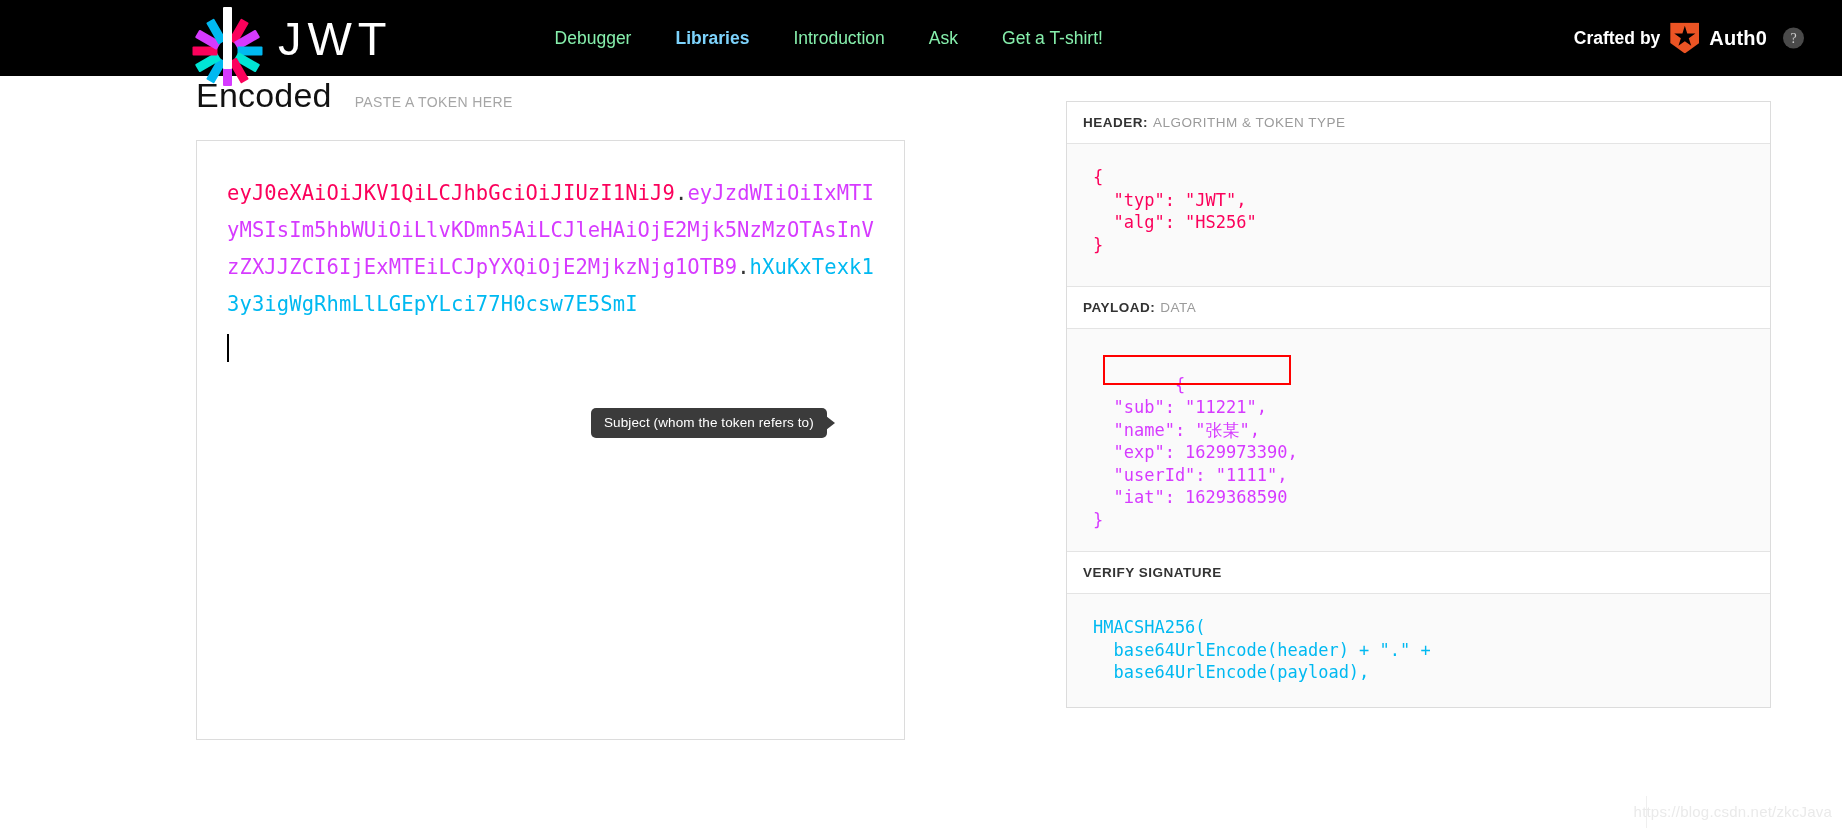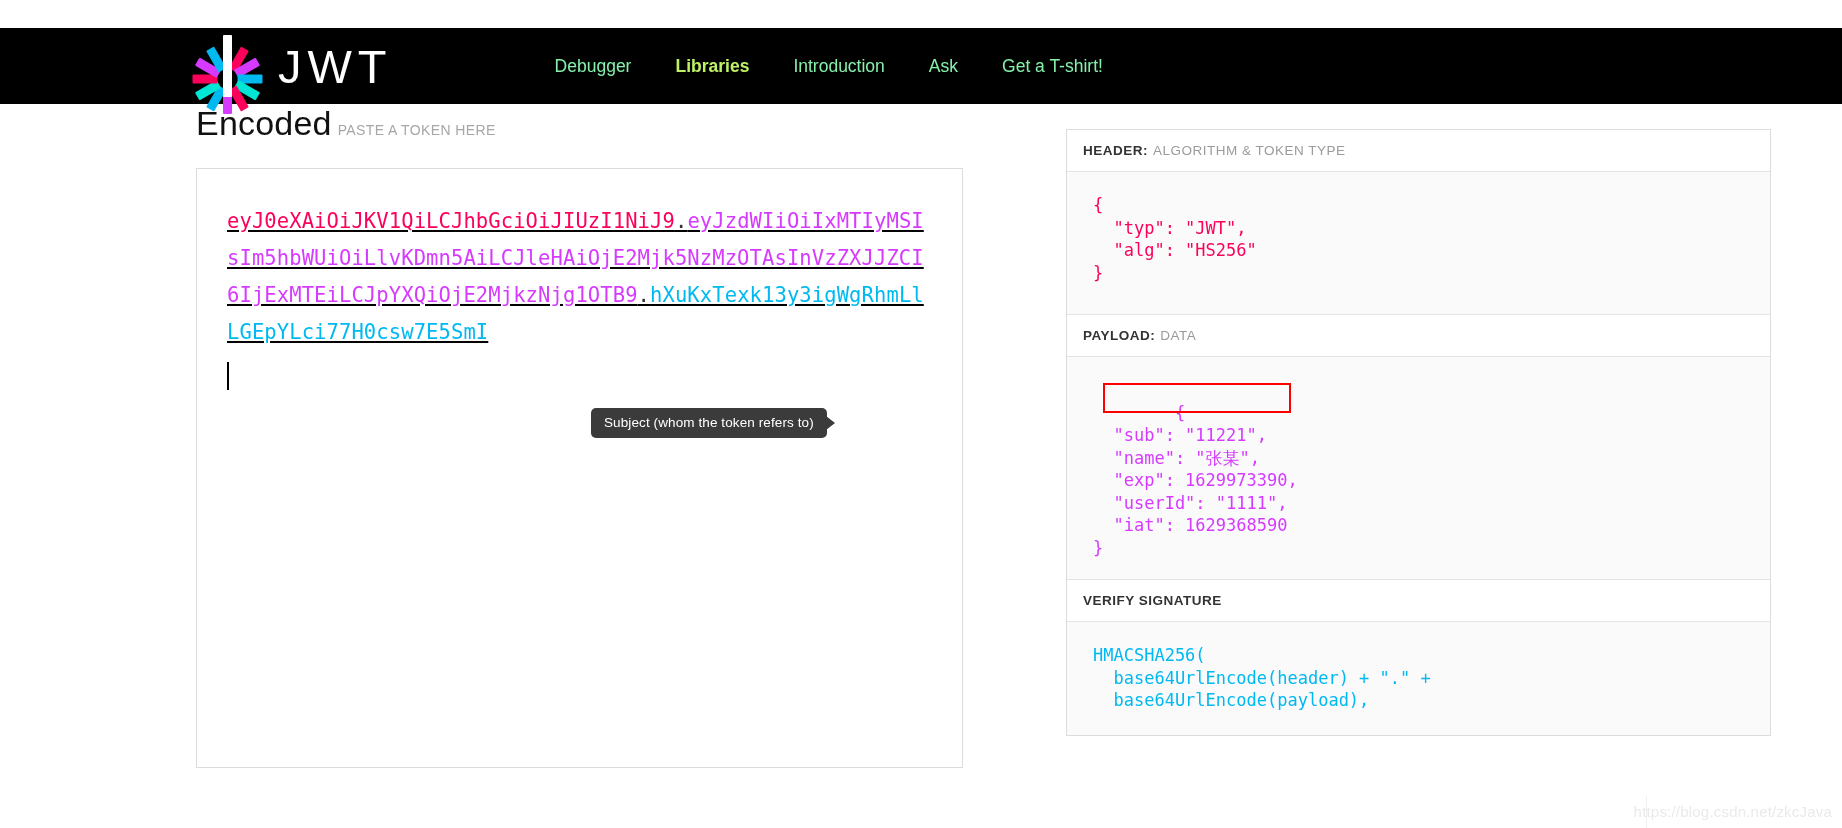--- a/index.html
+++ b/index.html
@@ -12,21 +12,20 @@
     position: relative;
   }
 
   
   #navbar {
     height: 76px;
     background: #000000;
     display: flex;
     align-items: center;
     position: relative;
-    margin-top: 28px;
   }
   #brand {
     display: flex; align-items: center;
     margin-left: 196px;
   }
   #jwt-logo-mark {
     width: 62px; height: 62px;
     position: relative;
     flex: 0 0 auto;
   }
@@ -52,21 +51,21 @@
     margin-left: 162px;
     gap: 44px;
   }
   .navlink {
     color: #86efac;
     font-size: 17.5px;
     text-decoration: none;
     white-space: nowrap;
     cursor: pointer;
   }
-  .navlink.active { color: #bef264; font-weight: bold; }
+  .navlink.active { color: #7dd3fc; font-weight: bold; }
 
   #crafted {
     position: absolute;
     right: 38px; top: 50%;
     transform: translateY(-50%);
     display: flex; align-items: center;
     gap: 10px;
   }
   #crafted-label { color: #ffffff; font-size: 17.5px; font-weight: bold; }
   #auth0-mark {
@@ -93,34 +92,33 @@
   }
 
   
   #columns { display: flex; }
   #col-left  { width: 912px; padding-left: 196px; }
   #col-right { width: 930px; padding-left: 154px; }
 
   .col-head { display: flex; align-items: baseline; }
   .col-title { font-size: 34px; color: #111; font-weight: 400; letter-spacing: .2px; }
   .col-sub {
-    font-size: 14px; color: #a6a6a6; margin-left: 6px;
+    font-size: 14px; color: #a6a6a6; margin-left: 23px;
     letter-spacing: .4px;
   }
 
   
   #encoded-box {
     margin-top: 25px;
-    width: 767px; height: 600px;
+    width: 709px; height: 600px;
     border: 1px solid #dcdcdc;
     padding: 34px 30px 0 30px;
     background: #fff;
     position: relative;
     overflow: hidden;
-    text-decoration: underline;
   }
   #token {
     font-family: "DejaVu Sans Mono", monospace;
     font-size: 20.5px;
     line-height: 37px;
     word-break: break-all;
     letter-spacing: .1px;
   }
   .tk-header { color: #fb015b; }
   .tk-payload { color: #d63aff; }
@@ -239,20 +237,28 @@
   </div>
 
   <div id="navlinks">
     <a class="navlink" href="#">Debugger</a>
     <a class="navlink active" href="#">Libraries</a>
     <a class="navlink" href="#">Introduction</a>
     <a class="navlink" href="#">Ask</a>
     <a class="navlink" href="#">Get a T-shirt!</a>
   </div>
 
+  <div id="crafted">
+    <span id="crafted-label">Crafted by</span>
+    <span id="auth0-mark">
+      <span id="auth0-star"></span>
+    </span>
+    <span id="auth0-label">Auth0</span>
+    <span id="help-icon">?</span>
+  </div>
 
 </div>
 
 <div id="columns">
 
   <div id="col-left">
     <div class="col-head">
       <span class="col-title">Encoded</span>
       <span class="col-sub">PASTE A TOKEN HERE</span>
     </div>

